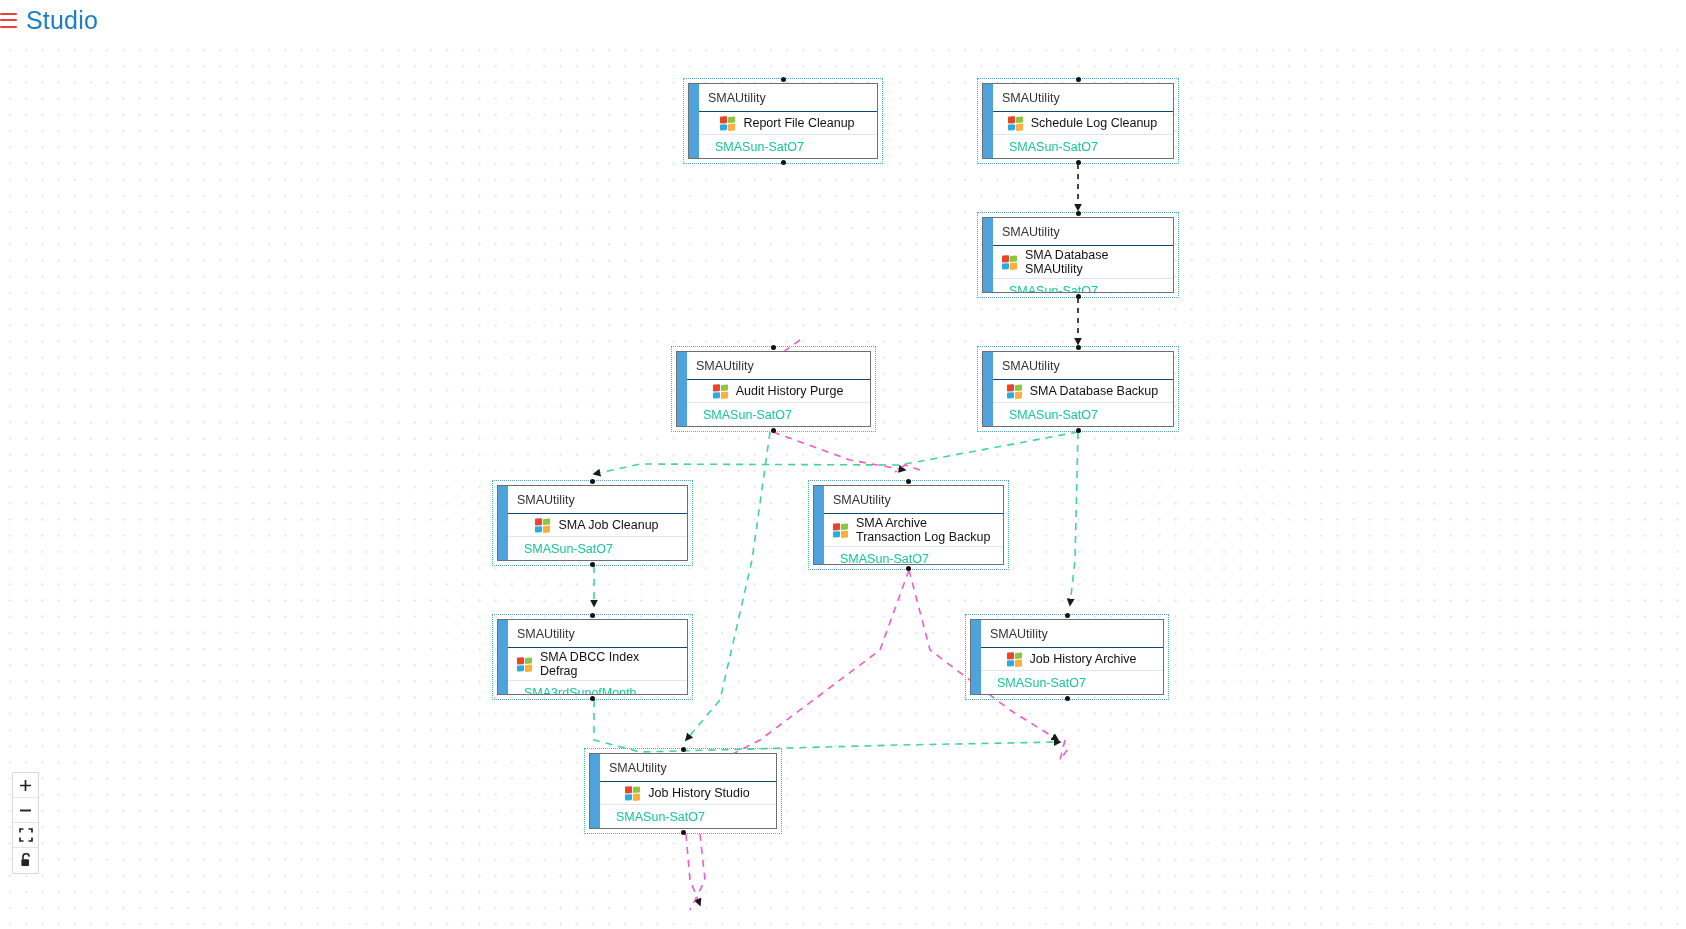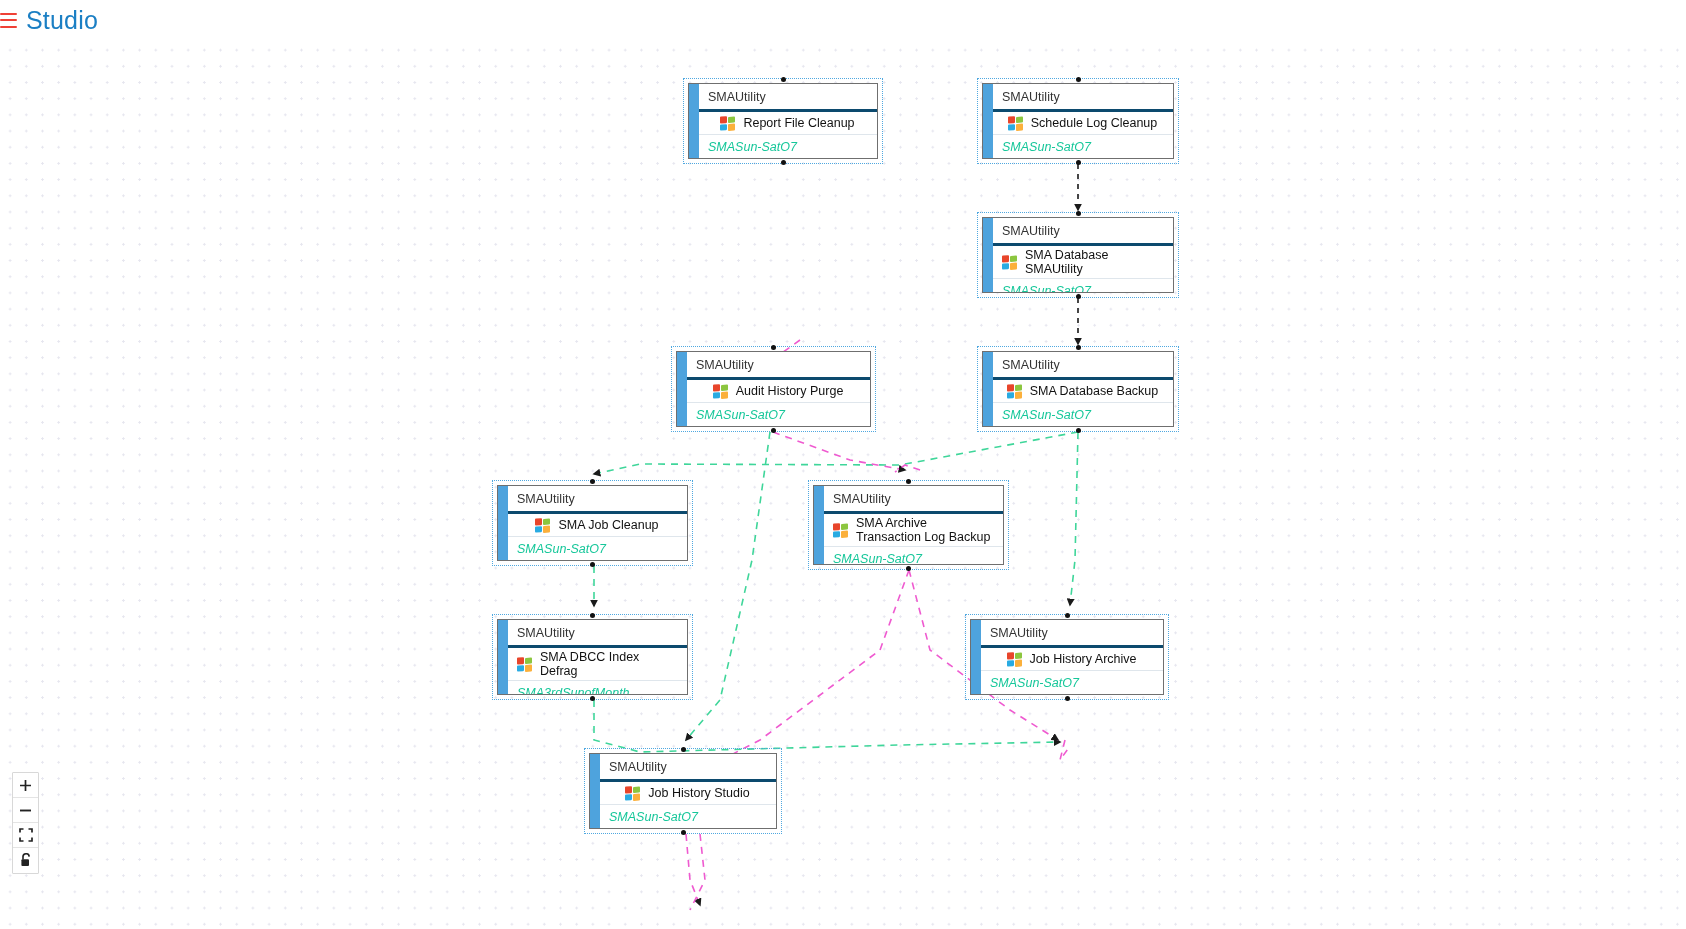--- a/index.html
+++ b/index.html
@@ -92,46 +92,45 @@
     background: #4ea3dd;
   }
   .node-head {
     height: 28px;
     flex: 0 0 28px;
     display: flex;
     align-items: center;
     padding-left: 19px;
     font-size: 12.5px;
     color: #333333;
-    border-bottom: 3px solid #0c4a6e;
+    border-bottom: 1px solid #0c4a6e;
   }
   .node-body {
     flex: 1 1 auto;
     display: flex;
     align-items: center;
     justify-content: center;
     padding: 2px 10px 2px 19px;
     gap: 7px;
   }
   .node-title {
     font-size: 12.5px;
     color: #111111;
     line-height: 14px;
   }
   .node-foot {
     height: 24px;
     flex: 0 0 24px;
     display: flex;
     align-items: center;
-    padding-left: 19px;
+    padding-left: 26px;
     font-size: 12.5px;
     color: #16c79a;
     border-top: 1px solid #dfe6ec;
     white-space: nowrap;
-    font-style: italic;
   }
 
   
   .win-icon {
     width: 16px; height: 15px;
     flex: 0 0 16px;
     position: relative;
     display: inline-block;
     transform: skewY(-4deg);
   }

